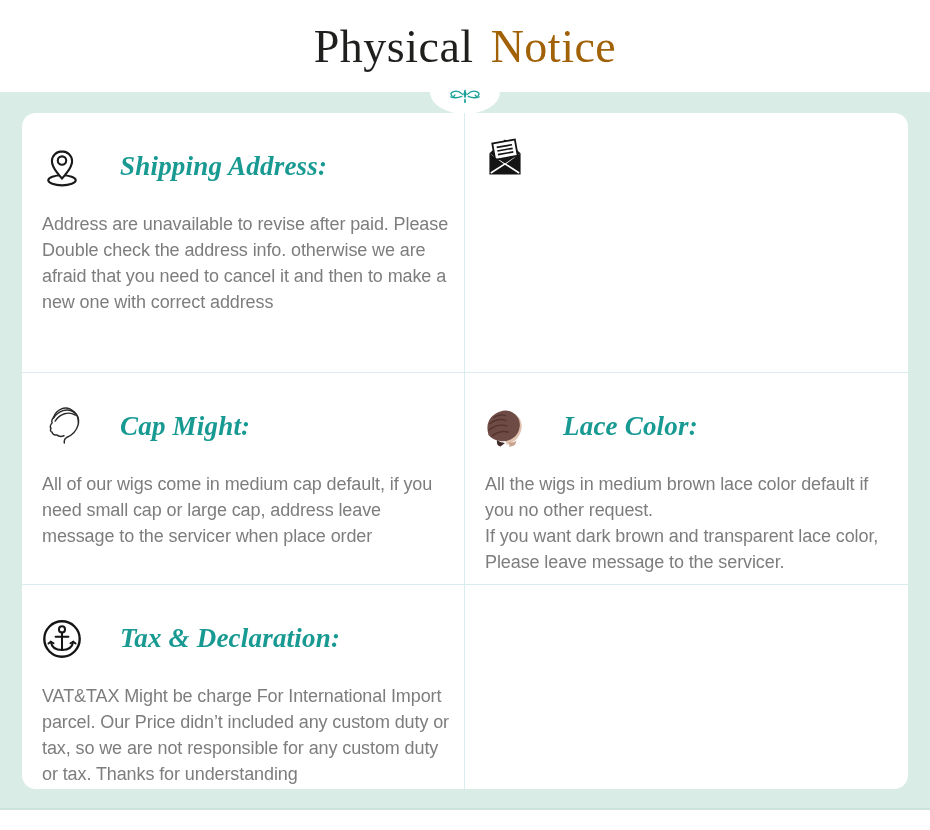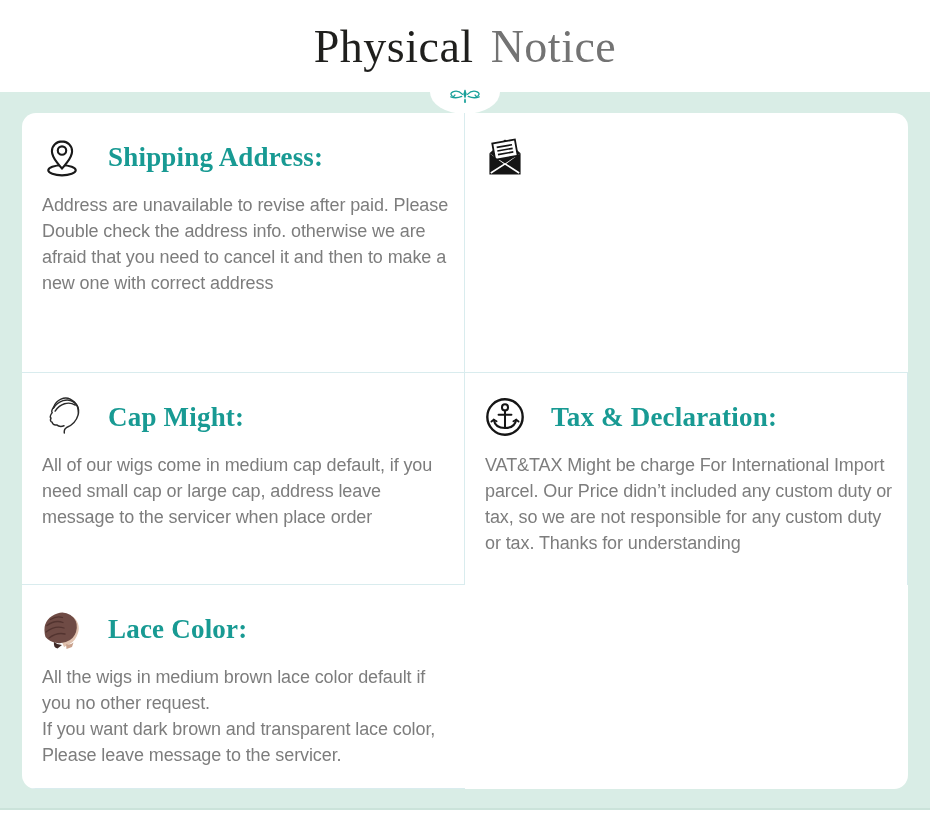--- a/index.html
+++ b/index.html
@@ -14,21 +14,21 @@
   .header {
     height: 92px;
     display: flex; align-items: center; justify-content: center;
     background: #ffffff;
   }
   .title {
     font-family: "Liberation Serif", "DejaVu Serif", serif;
     font-size: 46px; font-weight: 500;
     color: #1f1f1d; letter-spacing: 0.5px;
   }
-  .title .accent { color: #737373; margin-left: 17px; }
+  .title .accent { color: #a16207; margin-left: 17px; }
   
   .mint {
     position: relative;
     height: 718px;
     background: #d9ede6;
     border-bottom: 2px solid #cbe3da;
   }
   .halfdisc {
     position: absolute; top: 0; left: 50%;
     transform: translateX(-50%);
@@ -49,24 +49,24 @@
     grid-template-rows: 260px 212px 1fr;
     overflow: hidden;
   }
   .cell { padding: 22px 10px 0 18px; }
   .b-r { border-right: 1px solid #d9ecee; }
   .b-b { border-bottom: 1px solid #d9ecee; }
   .cell-head { display: flex; align-items: center; gap: 20px; }
   .icon { width: 44px; height: 44px; flex: 0 0 auto; }
   .icon svg { display: block; width: 100%; height: 100%; }
   .heading {
-    margin: 4px;
+    margin: 16px;
     font-family: "Liberation Serif", "DejaVu Serif", serif;
     font-size: 27px; font-weight: bold;
-    color: #189a93; letter-spacing: 0.2px;
+    color: #189a93; letter-spacing: 0.2px; font-style: italic;
   }
   .body {
     margin: 13px 0 0 2px;
     font-size: 18px; line-height: 26px;
     color: #7d7d7d;
     letter-spacing: -0.1px;
     white-space: pre-line;
     max-width: 428px;
   }
 </style>
@@ -137,38 +137,20 @@
             <path d="M14.5 14.5 C20 6 30 3 36.5 7.5"></path>
             <path d="M16.5 17.5 C22 9.5 31 6.5 38.5 11"></path>
             <path d="M36.5 7.5 C40.5 10.5 42.5 14.5 41.8 18.5"></path>
           </svg>
         </span>
         <h2 class="heading">Cap Might:</h2>
       </div>
       <p class="body">All of our wigs come in medium cap default, if you need small cap or large cap, address leave message to the servicer when place order</p>
     </div>
 
-    <div class="cell b-r">
-      <div class="cell-head">
-        <span class="icon">
-          <svg viewBox="0 0 48 48" fill="none" stroke="#151515" stroke-linecap="round">
-            <circle cx="24" cy="24" r="19.3" stroke-width="2.6"></circle>
-            <circle cx="24" cy="13.5" r="3.3" stroke-width="2.2"></circle>
-            <path d="M24 17v19" stroke-width="2.2"></path>
-            <path d="M17 21.5h14" stroke-width="2.2"></path>
-            <path d="M11.8 27c1 6.5 5.8 9 12.2 9s11.2-2.5 12.2-9" stroke-width="2.2"></path>
-            <path d="M11.8 27l-2.6 2M11.8 27l3 1.6" stroke-width="2"></path>
-            <path d="M36.2 27l2.6 2M36.2 27l-3 1.6" stroke-width="2"></path>
-          </svg>
-        </span>
-        <h2 class="heading">Tax &amp; Declaration:</h2>
-      </div>
-      <p class="body">VAT&amp;TAX Might be charge For International Import parcel. Our Price didn’t included any custom duty or tax, so we are not responsible for any custom duty or tax. Thanks for understanding</p>
-    </div>
-
     <div class="cell b-b">
       <div class="cell-head">
         <span class="icon">
           <svg viewBox="0 0 44 40">
             <path d="M32 7 c6 4 8 11 6 17 -1.5 5 -4.5 9 -8.5 11 l-5.5 3 -3 -7 8 -21 z" fill="#e0c2af"></path>
             <path d="M26 35 q4 1.5 7.5 -1.5 l-1.5 4.5 -5.5 2 z" fill="#c9a18c"></path>
             <path d="M5.5 28 Q1.5 14 12 7 Q22 0.5 30.5 6 Q37.5 11 36.8 19 Q36 27 30 31 Q24 35 17 34 Q9.5 33 5.5 28 Z" fill="#6f4b45"></path>
             <g fill="none" stroke="#533430" stroke-width="1.3" stroke-linecap="round">
               <path d="M10.5 10.5 q6 -4 12 -2"></path>
               <path d="M7 16.5 q8 -6 16 -3"></path>
@@ -177,16 +159,34 @@
             </g>
             <path d="M14 33 q3.5 3 8 3 l-4.5 3.5 q-4.5 -1 -3.5 -6.5 z" fill="#3e2926"></path>
           </svg>
         </span>
         <h2 class="heading">Lace Color:</h2>
       </div>
       <p class="body">All the wigs in medium brown lace color default if you no other request.
 If you want dark brown and transparent lace color, Please leave message to the servicer.</p>
     </div>
 
+    <div class="cell b-r">
+      <div class="cell-head">
+        <span class="icon">
+          <svg viewBox="0 0 48 48" fill="none" stroke="#151515" stroke-linecap="round">
+            <circle cx="24" cy="24" r="19.3" stroke-width="2.6"></circle>
+            <circle cx="24" cy="13.5" r="3.3" stroke-width="2.2"></circle>
+            <path d="M24 17v19" stroke-width="2.2"></path>
+            <path d="M17 21.5h14" stroke-width="2.2"></path>
+            <path d="M11.8 27c1 6.5 5.8 9 12.2 9s11.2-2.5 12.2-9" stroke-width="2.2"></path>
+            <path d="M11.8 27l-2.6 2M11.8 27l3 1.6" stroke-width="2"></path>
+            <path d="M36.2 27l2.6 2M36.2 27l-3 1.6" stroke-width="2"></path>
+          </svg>
+        </span>
+        <h2 class="heading">Tax &amp; Declaration:</h2>
+      </div>
+      <p class="body">VAT&amp;TAX Might be charge For International Import parcel. Our Price didn’t included any custom duty or tax, so we are not responsible for any custom duty or tax. Thanks for understanding</p>
+    </div>
+
     <div class="cell"></div>
 
   </div>
 </div>
 
 </body></html>

